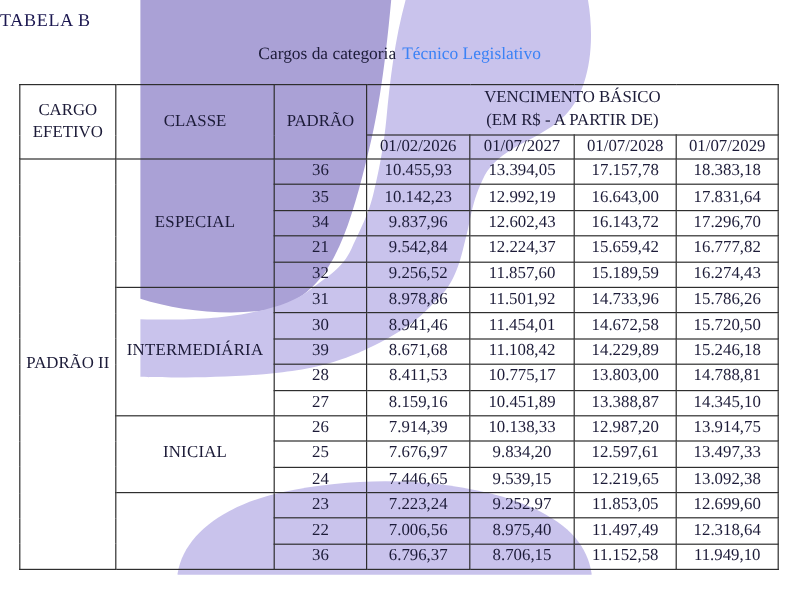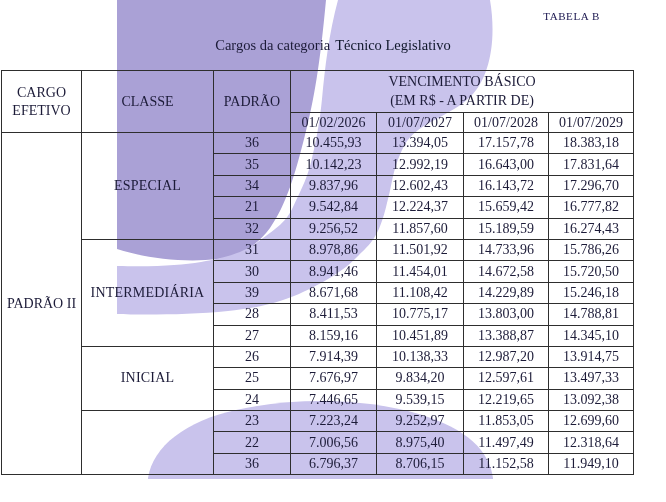--- a/index.html
+++ b/index.html
@@ -6,31 +6,31 @@
   .canvas{
     position:relative;
     width:666px;height:502px;
     background:#ffffff;
     overflow:hidden;
     font-family:"Liberation Serif", serif;
   }
   .bg-svg{position:absolute;left:0;top:0;z-index:0;}
   .doc-title{
     position:absolute;left:0;top:10px;width:600px;
-    text-align:right;font-size:11px;letter-spacing:.6px;
+    text-align:left;font-size:15px;letter-spacing:.6px;
     z-index:2;
   }
   .doc-subtitle{
     position:absolute;left:0;top:37px;width:666px;
     text-align:center;font-size:14.5px;
     z-index:2;
   }
   .doc-subtitle .emph{margin-left:5px;}
   table.pay{
-    position:absolute;left:1px;top:70px;z-index:2;
+    position:absolute;left:16px;top:70px;z-index:2;
     width:632px;border-collapse:collapse;table-layout:fixed;
   }
   table.pay th, table.pay td{
     border:1px solid #2e2e2e;
     background:transparent;
     font-weight:normal;
     padding:0 2px;
     text-align:center;
     vertical-align:middle;
     font-size:14px;
@@ -59,21 +59,21 @@
              C159,267 181,265 201,262 C230,257 246,251 259,241
              C278,227 286,222 293,207 C303,186 308,176 312,158
              C317,137 320,119 322,99 C325,67 329,33 338,0 Z" fill="#c9c3ec"></path>
     <path d="M148,478 C153,446 186,421 236,410 C300,396 368,399 419,414
              C468,429 489,451 493,478 L493,479 L148,479 Z" fill="#c9c3ec"></path>
   </svg>
 
   <div class="doc-title" style="color:#1b1750;">TABELA B</div>
 
   <div class="doc-subtitle" style="color:#1c1b38;">
-    <span>Cargos da categoria</span><span class="emph" style="color:#0f172a;">Técnico Legislativo</span>
+    <span>Cargos da categoria</span><span class="emph" style="color:#3b82f6;">Técnico Legislativo</span>
   </div>
 
   <table class="pay" style="color:#1c1b38;">
     <colgroup>
       <col style="width:80px">
         <col style="width:132px">
         <col style="width:77px">
       <col style="width:86px">
         <col style="width:87px">
         <col style="width:85px">

